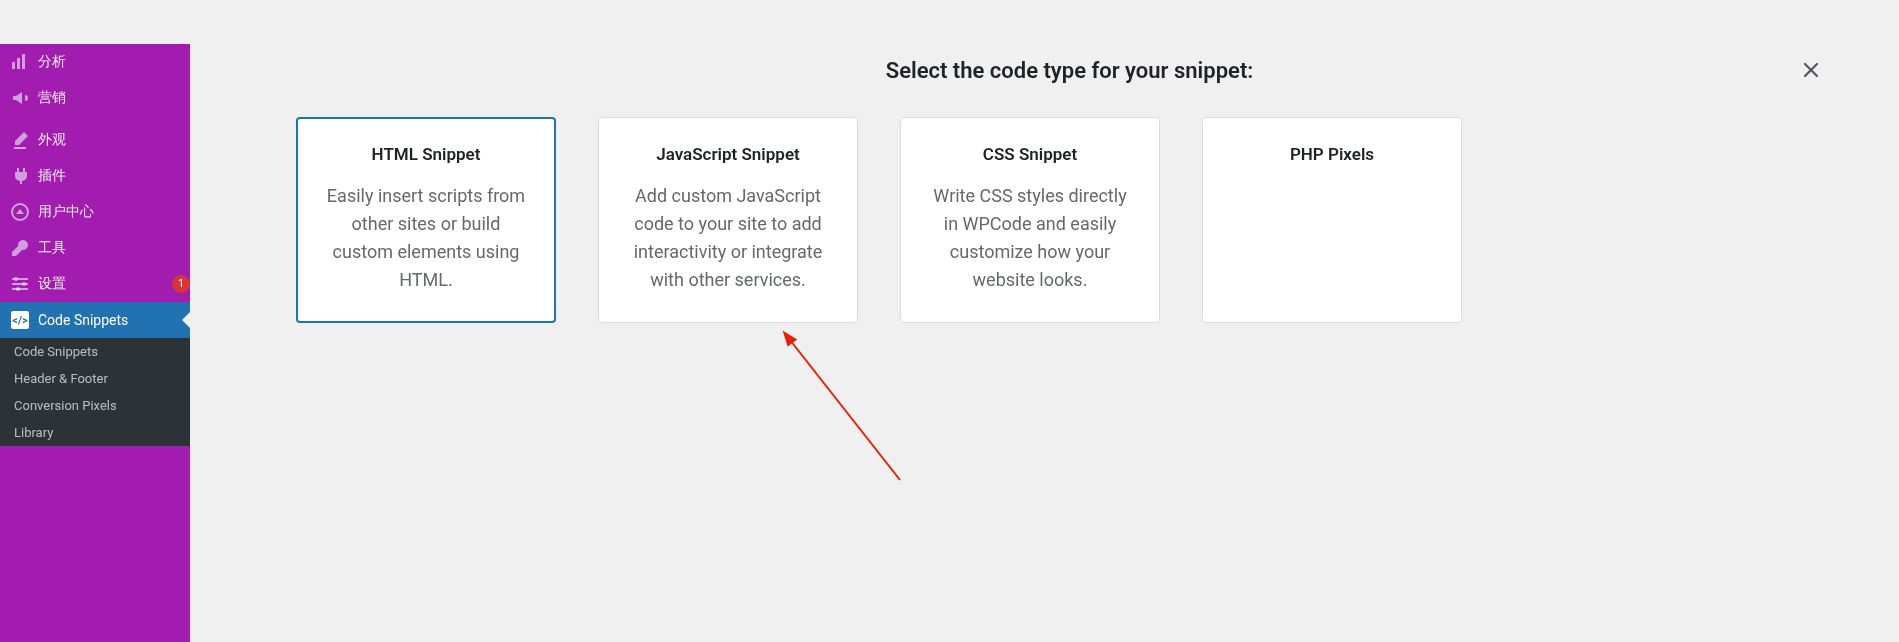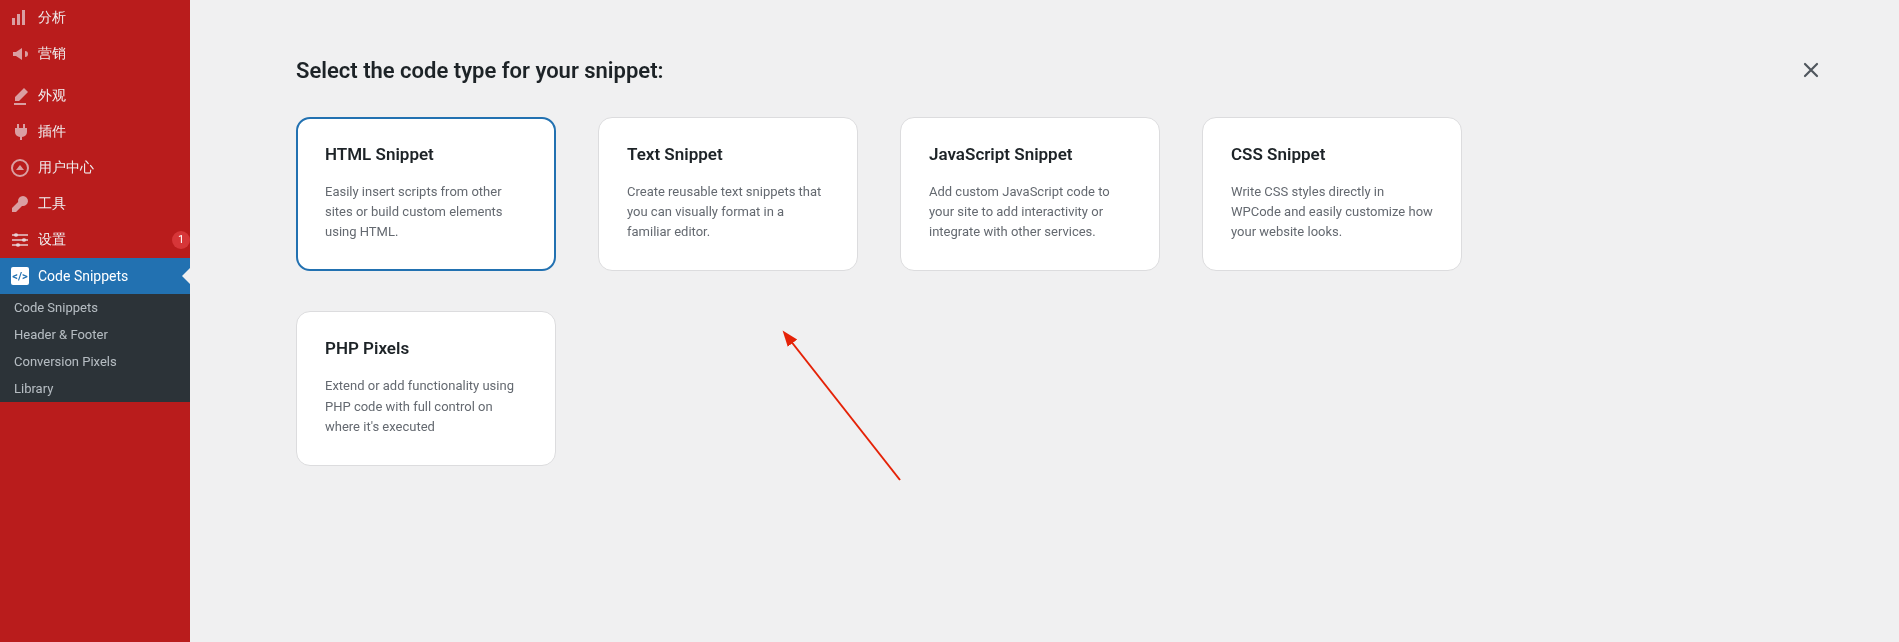--- a/index.html
+++ b/index.html
@@ -9,24 +9,25 @@
     background: #f0f0f1;
     color: #3c434a;
     display: flex;
     width: 1899px;
     height: 642px;
     overflow: hidden;
   }
   
   .sidebar {
     width: 190px;
-    background: #b91c1c;
+    background: #a21caf;
     color: #f0f0f1;
     flex-shrink: 0;
     font-size: 14px;
+    margin-top: 44px;
   }
   .menu-item {
     display: flex;
     align-items: center;
     padding: 8px 0 8px 10px;
     cursor: pointer;
     color: #f0f0f1;
   }
   .menu-item .micon {
     width: 20px;
@@ -82,20 +83,21 @@
     border: 8px solid transparent;
     border-right-color: #f0f0f1;
     margin-top: -8px;
   }
   
   .main {
     flex: 1;
     padding: 58px 56px 40px 106px;
     position: relative;
     overflow: hidden;
+    text-align: center;
   }
   .page-title {
     font-size: 22px;
     font-weight: 600;
     color: #1d2327;
     margin-bottom: 34px;
   }
   .close-btn {
     position: absolute;
     top: 54px;
@@ -107,36 +109,36 @@
   }
   .cards {
     display: grid;
     grid-template-columns: repeat(4, 260px);
     gap: 42px;
     row-gap: 40px;
   }
   .card {
     background: #fff;
     border: 1px solid #dcdcde;
-    border-radius: 14px;
+    border-radius: 4px;
     padding: 26px 28px 28px 28px;
     cursor: pointer;
   }
   .card.selected {
     border: 2px solid #2271b1;
     padding: 25px 27px 27px 27px;
   }
   .card-title {
     font-size: 17px;
     font-weight: 600;
     color: #1d2327;
     margin-bottom: 18px;
   }
   .card-desc {
-    font-size: 13px;
+    font-size: 18px;
     line-height: 1.55;
     color: #646970;
   }
   
   .arrow-svg {
     position: absolute;
     pointer-events: none;
   }
 </style>
 </head>
@@ -233,34 +235,29 @@
         <path d="M4 4l12 12M16 4L4 16" stroke="currentColor" stroke-width="2.2" stroke-linecap="round"></path>
       </svg>
   </div>
 
   <div class="cards">
     <div class="card selected">
       <div class="card-title">HTML Snippet</div>
       <div class="card-desc">Easily insert scripts from other sites or build custom elements using HTML.</div>
     </div>
     <div class="card">
-      <div class="card-title">Text Snippet</div>
-      <div class="card-desc">Create reusable text snippets that you can visually format in a familiar editor.</div>
-    </div>
-    <div class="card">
       <div class="card-title">JavaScript Snippet</div>
       <div class="card-desc">Add custom JavaScript code to your site to add interactivity or integrate with other services.</div>
     </div>
     <div class="card">
       <div class="card-title">CSS Snippet</div>
       <div class="card-desc">Write CSS styles directly in WPCode and easily customize how your website looks.</div>
     </div>
     <div class="card">
       <div class="card-title">PHP Pixels</div>
-      <div class="card-desc">Extend or add functionality using PHP code with full control on where it's executed</div>
     </div>
   </div>
 
   <svg class="arrow-svg" style="left:590px; top:330px;" width="140" height="160">
     <defs>
       <marker id="ah" markerWidth="10" markerHeight="10" refX="2" refY="3" orient="auto">
         <path d="M0,0 L0,6 L8,3 z" fill="#e52207"></path>
       </marker>
     </defs>
     <line x1="120" y1="150" x2="10" y2="10" stroke="#e52207" stroke-width="2" marker-end="url(#ah)"></line>

